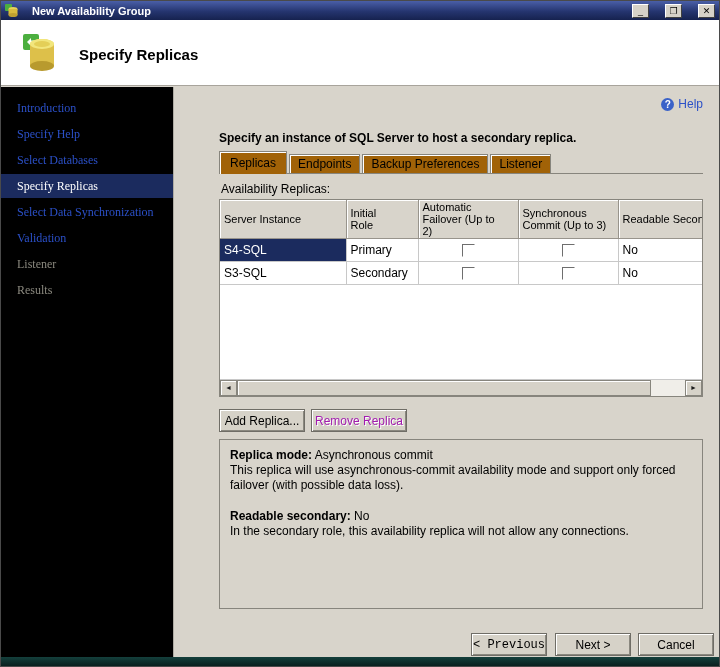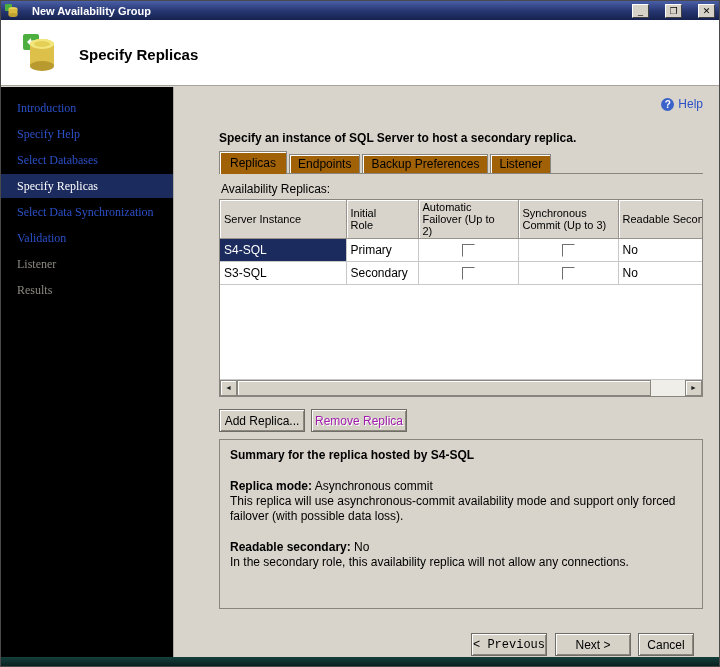--- a/index.html
+++ b/index.html
@@ -76,21 +76,21 @@
   
   .summary { position: absolute; left: 10px; top: 352px; width: 484px; height: 170px;
     border: 1px solid #87857d; padding: 8px 10px; line-height: 15px; background: #d8d4cb; }
   .summary .title { font-weight: bold; margin-bottom: 16px; }
   .summary .block { margin-bottom: 16px; }
   .bold { font-weight: bold; }
 
   
   .btn-previous { position: absolute; left: 262px; top: 546px; width: 76px; font-family: Liberation Mono, monospace; }
   .btn-next { position: absolute; left: 346px; top: 546px; width: 76px; }
-  .btn-cancel { position: absolute; left: 429px; top: 546px; width: 56px; }
+  .btn-cancel { position: absolute; left: 429px; top: 546px; width: 76px; }
 
   .bottomstrip { position: absolute; left: 0; right: 0; bottom: 0; height: 9px; background: linear-gradient(180deg, #14403c, #0a201f); }
 </style>
 </head>
 <body>
 
 <div class="window">
 
   <div class="titlebar">
     <svg width="13" height="13" viewBox="0 0 13 13">
@@ -195,21 +195,20 @@
         <div class="scroll-thumb"></div>
         <div class="scroll-spacer"></div>
         <div class="scroll-btn">►</div>
       </div>
     </div>
 
     <button class="btn btn-add">Add Replica...</button>
     <button class="btn btn-remove disabled">Remove Replica</button>
 
     <div class="summary">
-      <div class="title">Summary for the replica hosted by S4-SQL</div>
       <div class="block">
         <span class="bold">Replica mode:</span><span> Asynchronous commit</span>
         <div>This replica will use asynchronous-commit availability mode and support only forced failover (with possible data loss).</div>
       </div>
       <div class="block">
         <span class="bold">Readable secondary:</span><span> No</span>
         <div>In the secondary role, this availability replica will not allow any connections.</div>
       </div>
     </div>
 

